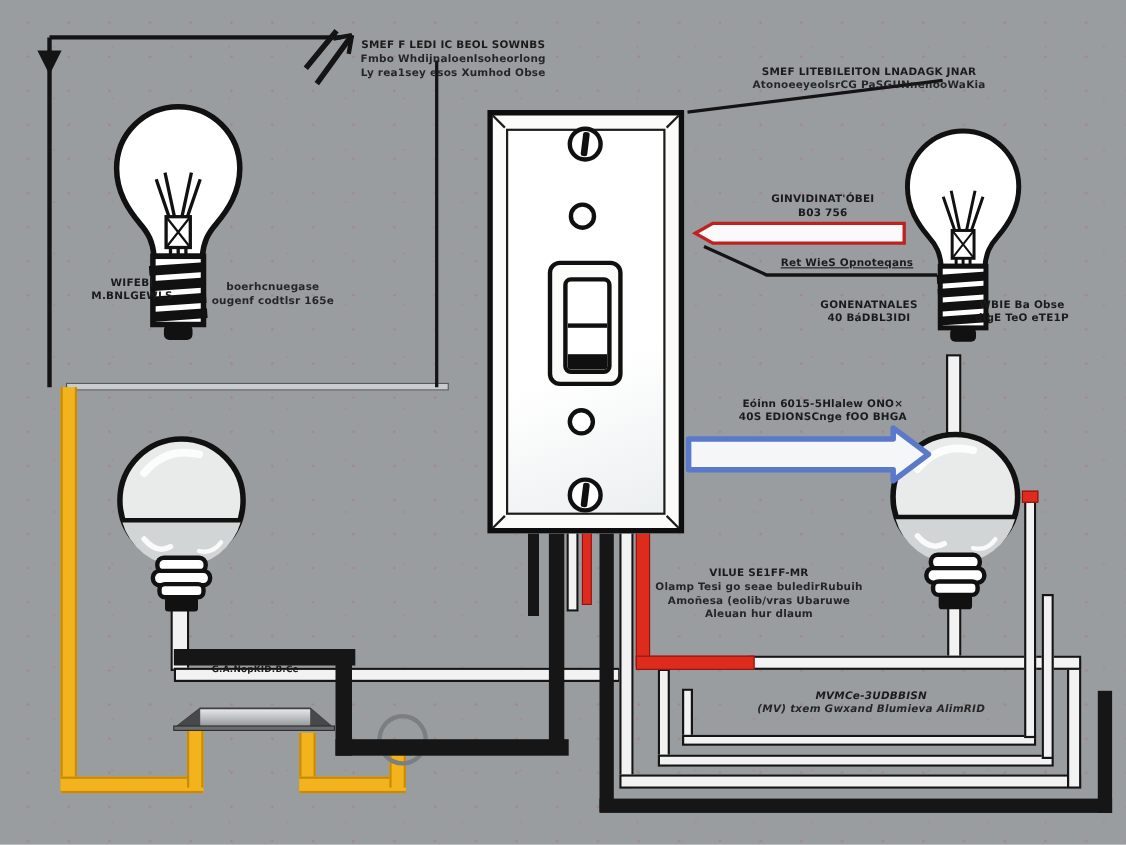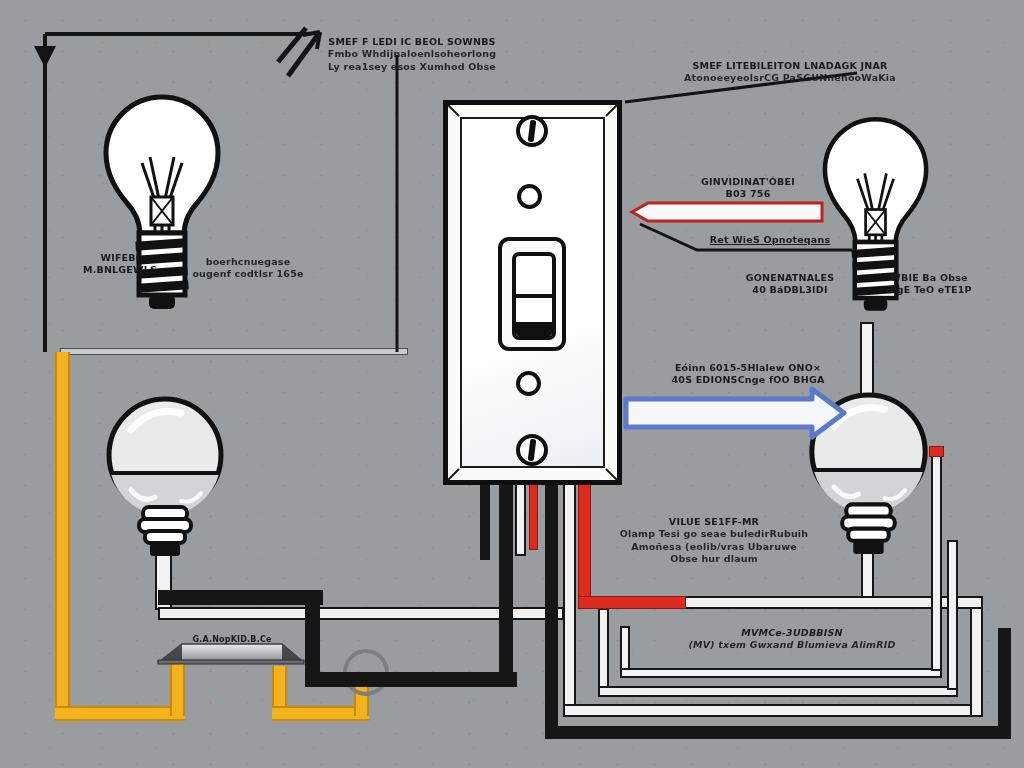--- a/index.html
+++ b/index.html
@@ -254,29 +254,29 @@
     <span class="b">WBIE Ba Obse</span>
     <span class="b">dlgE TeO eTE1P</span>
   </div>
 
   <div class="lbl" style="left:748px;top:362px;">
     <span class="b">Eóinn 6015-5Hlalew ONO×</span>
     <span class="b">40S EDIONSCnge fOO BHGA</span>
   </div>
 
 
-  <div class="lbl" style="left:690px;top:516px;margin-left:24px;">
+  <div class="lbl" style="left:690px;top:516px;">
     <span class="b">VILUE SE1FF-MR</span>
     <span class="n">Olamp Tesi go seae buledirRubuih</span>
     <span class="n">Amoñesa (eolib/vras Ubaruwe</span>
-    <span class="n">Obse hur dlaum</span>
+    <span class="n">Aleuan hur dlaum</span>
   </div>
 
   <div class="lbl" style="left:792px;top:627px;font-style:italic;">
     <span class="b">MVMCe-3UDBBISN</span>
     <span class="n">(MV) txem Gwxand Blumieva AlimRID</span>
   </div>
 
-  <div class="lbl small" style="left:232px;top:635px;">
+  <div class="lbl small" style="left:232px;top:604px;">
     <span class="b">G.A.NopKID.B.Ce</span>
   </div>
 
 </div>
 
 </body></html>

